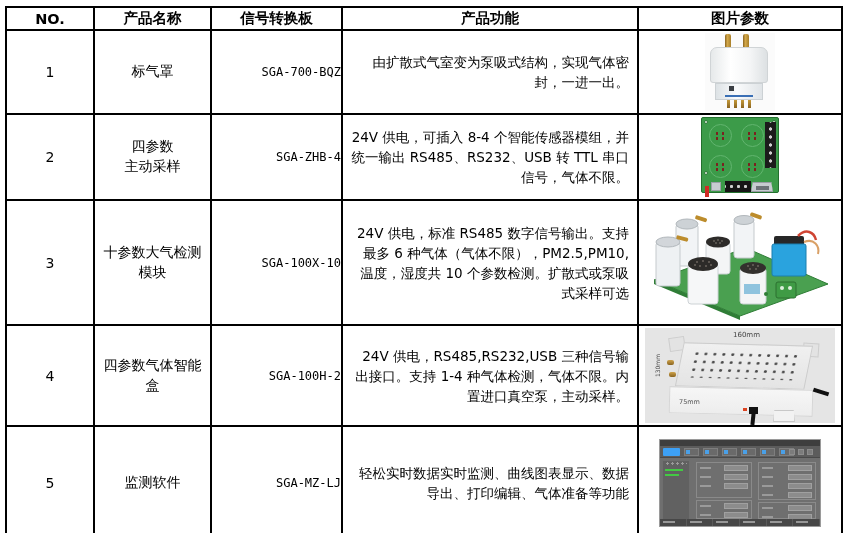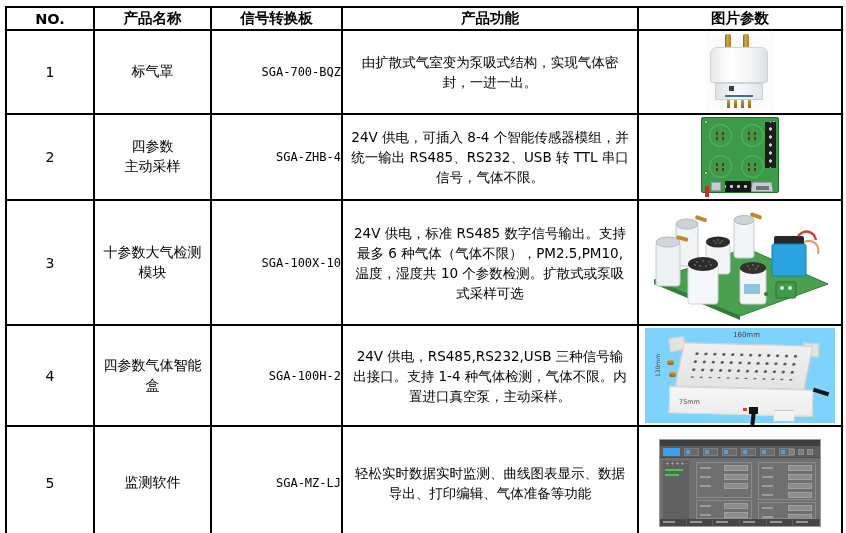--- a/index.html
+++ b/index.html
@@ -12,21 +12,21 @@
   table.products th, table.products td { border:2px solid #000; vertical-align:middle; overflow:hidden; }
   thead tr { height:22px; }
   tbody tr:nth-child(1){ height:83px; }
   tbody tr:nth-child(2){ height:82px; }
   tbody tr:nth-child(3){ height:125px; }
   tbody tr:nth-child(4){ height:100px; }
   tbody tr:nth-child(5){ height:113px; }
   th { font-size:14.5px; font-weight:bold; text-align:center; padding:1px 2px; }
   td.c-no, td.c-name { text-align:center; font-size:14px; }
   td.c-model { text-align:right; font-size:12px; font-family:"DejaVu Sans Mono","Liberation Mono",monospace; }
-  td.c-func { font-size:13.5px; line-height:20px; padding:4px 8px 4px 8px; text-align:center; }
+  td.c-func { font-size:13.5px; line-height:20px; padding:4px 8px 4px 8px; text-align:right; }
   td.c-img  { padding:2px; }
   .name-line { line-height:20px;font-family:Liberation Serif, serif; }
 
   .photo-wrap { position:relative; margin:0 auto; }
 
   
   .i1 { width:70px; height:78px; background:#fbfbfb; }
   .i1 .noz { position:absolute; width:6px; height:15px; border-radius:2px;
              background:linear-gradient(90deg,#8a6420,#d3a84a 40%,#a87f2a); }
   .i1 .noz.a { left:20px; top:1px; } .i1 .noz.b { left:38px; top:1px; }
@@ -53,21 +53,21 @@
   .i2 .usb { position:absolute; left:10px; bottom:6px; width:10px; height:9px; background:#c8ccd0; border:1px solid #9aa0a5; }
   .i2 .tblock { position:absolute; left:24px; bottom:5px; width:26px; height:11px; background:#161616;
         background-image:radial-gradient(circle,#cfcfcf 1.3px,transparent 1.8px); background-size:7px 11px;
         background-position:3px center; background-repeat:repeat-x; }
   .i2 .db9 { position:absolute; right:6px; bottom:5px; width:22px; height:10px; background:#c7cbd0;
         border:1px solid #989da3; clip-path:polygon(8% 0,92% 0,100% 100%,0 100%); }
   .i2 .db9 i { position:absolute; left:4px; top:3px; width:13px; height:4px; background:#6d7278; display:block; }
   .i2 .led { position:absolute; left:4px; bottom:0px; width:4px; height:11px; background:#cf2b24; }
 
   
-  .i4 { width:190px; height:95px; background:#7dd3fc; font-size:7px; color:#444; }
+  .i4 { width:190px; height:95px; background:#e5e5e5; font-size:7px; color:#444; }
   .i4 .ear { position:absolute; width:16px; height:14px; background:#e3e3e3; border:1px solid #cdcdcd; }
   .i4 .ear.l { left:24px; top:9px; transform:rotate(-8deg); }
   .i4 .ear.r { left:158px; top:15px; transform:rotate(4deg); }
   .i4 .topface { position:absolute; left:34px; top:16px; width:130px; height:44px;
         transform:skewX(-10deg) rotate(1.5deg);
         background:linear-gradient(#f0f0f0,#e4e4e4); border:1px solid #cccccc; }
   .i4 .holes { position:absolute; left:10px; top:6px; right:10px; bottom:8px;
         background-image:radial-gradient(circle,#4a4a4a 1.15px,transparent 1.6px); background-size:9px 8px; }
   .i4 .front { position:absolute; left:24px; top:60px; width:144px; height:27px; transform:rotate(1.5deg);
         background:linear-gradient(#f6f6f6,#ededed); border:1px solid #d6d6d6; }

